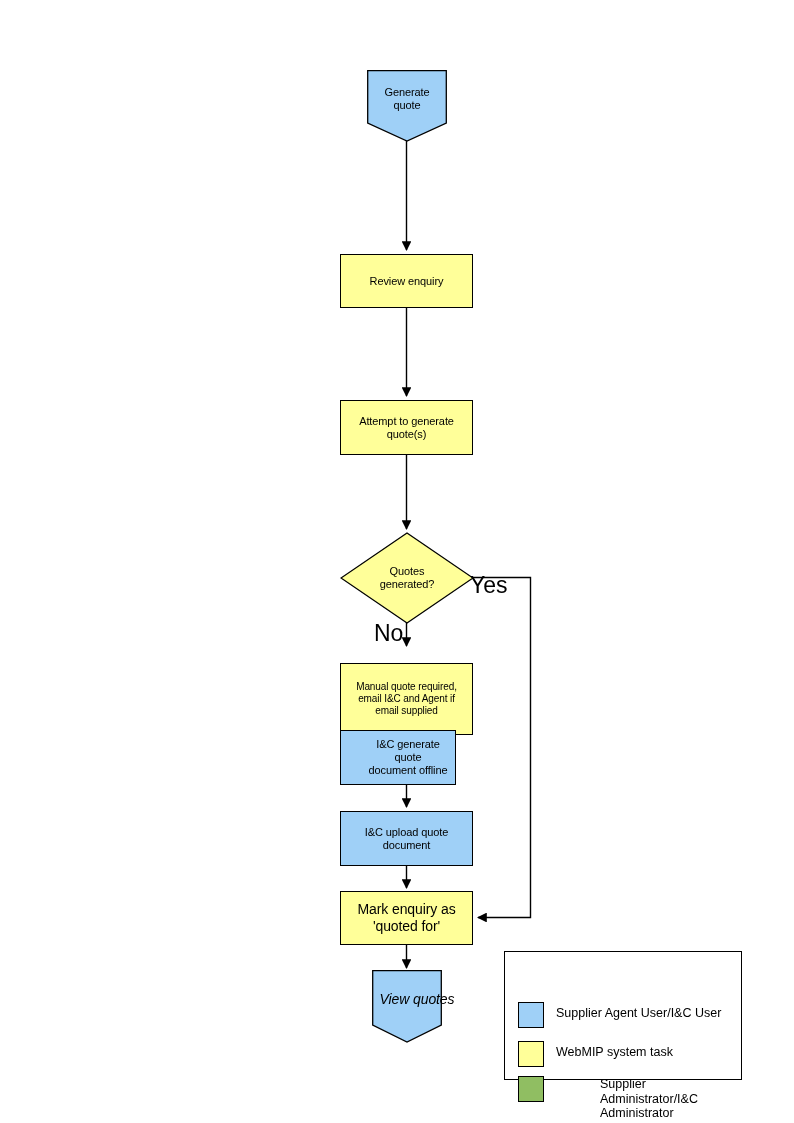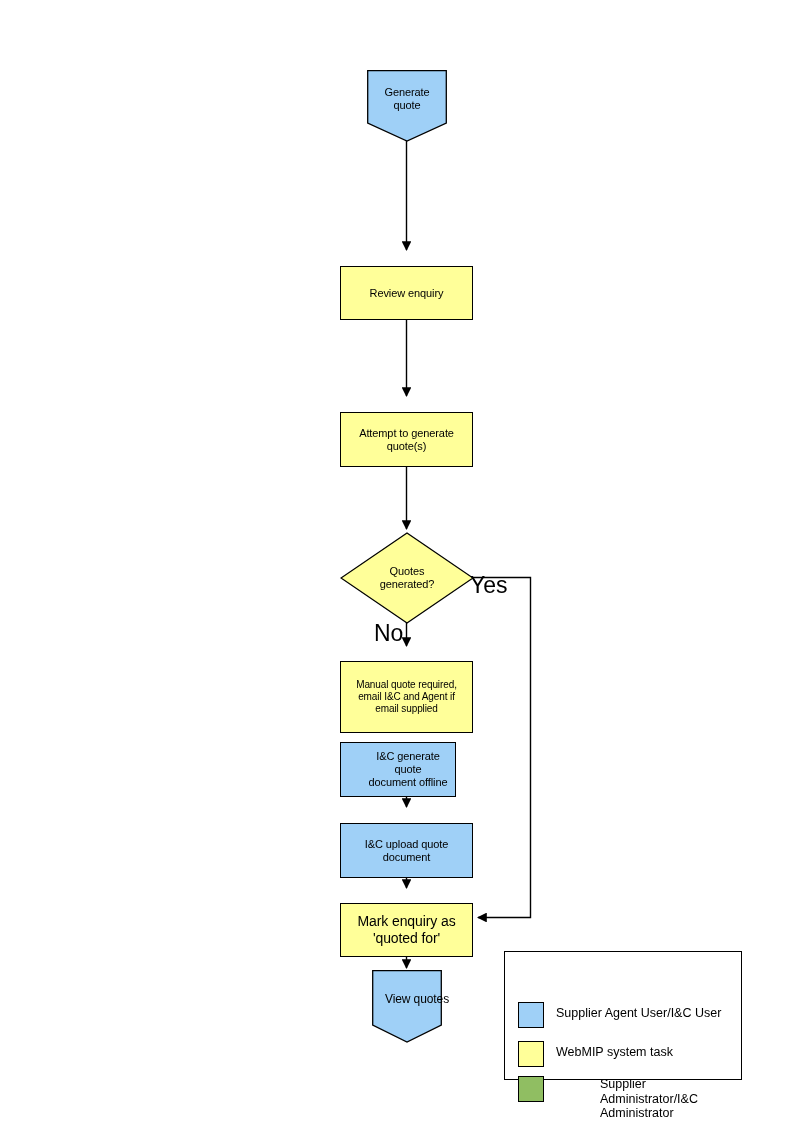--- a/index.html
+++ b/index.html
@@ -40,21 +40,20 @@
     box-sizing: border-box;
     white-space: pre-line;
   }
   .shape-svg {
     position: absolute;
     z-index: 2;
   }
   .process {
     border: 1px solid #000000;
     background: #FFFF99;
-    margin-top: 12px;
   }
   .process.blue {
     background: #9FD0F7;
   }
   .edge-label {
     position: absolute;
     color: #000000;
     font-family: "Liberation Sans", sans-serif;
     z-index: 5;
     line-height: 1;
@@ -141,21 +140,21 @@
     <polygon points="67,1 133,46 67,91 1,46" fill="#FFFF99" stroke="#000000" stroke-width="1.3"></polygon>
   </svg>
   <div class="node" style="left:340px; top:532px; width:134px; height:92px; font-size:11px;">
     <span class="node-label">Quotes
 generated?</span>
   </div>
 
   <div class="edge-label" style="left:470px; top:574px; font-size:23px;">Yes</div>
   <div class="edge-label" style="left:374px; top:622px; font-size:23px;">No</div>
 
-  <div class="node process" style="left:340px; top:649px; width:133px; height:72px; font-size:10px;">
+  <div class="node process" style="left:340px; top:663px; width:133px; height:72px; font-size:10px;">
     <span class="node-label">Manual quote required,
 email I&amp;C and Agent if
 email supplied</span>
   </div>
 
   <div class="node process blue" style="left:340px; top:730px; width:116px; height:55px; font-size:11px;padding-left:20px;">
     <span class="node-label">I&amp;C generate quote
 document offline</span>
   </div>
 
@@ -164,21 +163,21 @@
 document</span>
   </div>
 
   <div class="node process" style="left:340px; top:891px; width:133px; height:54px; font-size:14px;">
     <span class="node-label">Mark enquiry as 'quoted for'</span>
   </div>
 
   <svg class="shape-svg" style="left:372px; top:970px;" width="70" height="73" viewBox="0 0 70 73">
     <polygon points="0.7,0.7 69.3,0.7 69.3,55 35,72 0.7,55" fill="#9FD0F7" stroke="#000000" stroke-width="1.3"></polygon>
   </svg>
-  <div class="node" style="left:372px; top:970px; width:90px; height:58px; font-size:12px;">
+  <div class="node" style="left:372px; top:970px; width:90px; height:58px; font-size:14px;font-style:italic;">
     <span class="node-label">View quotes</span>
   </div>
 
   <div id="legend" style="left:504px; top:951px; width:238px; height:129px;">
 
     <div class="legend-row" style="left:13px; top:14px; width:215px;">
       <span class="legend-swatch" style="background:#9FD0F7;"></span>
       <span class="legend-text">Supplier Agent User/I&amp;C User</span>
     </div>
 

